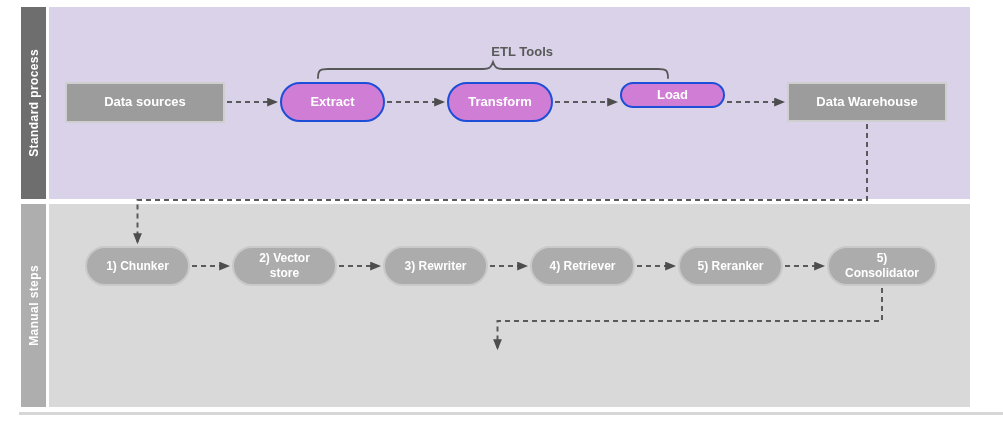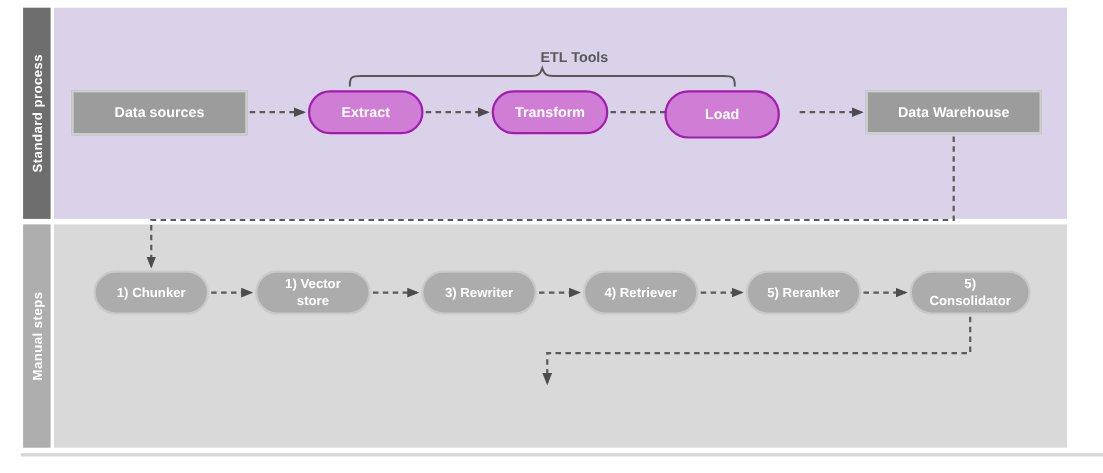--- a/index.html
+++ b/index.html
@@ -29,28 +29,28 @@
   }
   .node {
     position: absolute;
     display: flex; align-items: center; justify-content: center;
     text-align: center;
     color: #ffffff; font-weight: bold;
     box-sizing: border-box;
     line-height: 1.25;
   }
   .rect-gray  { background: #9C9C9C; border: 2px solid #CFCFCF; font-size: 13px; }
-  .pill-pink  { background: #CF7DD5; border: 2px solid #a21caf; border-radius: 22px; font-size: 13px; }
+  .pill-pink  { background: #CF7DD5; border: 2px solid #1d4ed8; border-radius: 22px; font-size: 13px; }
   .pill-gray  { background: #ACACAC; border: 2px solid #C9C9C9; border-radius: 22px; font-size: 12px; padding: 0 10px; }
   .rect-yellow{ background: #FBD55F; border: 2px solid #FCE8A6; font-size: 13px; }
 
   .n-data-sources   { left: 65px;  top: 82px;  width: 160px; height: 41px; }
   .n-extract        { left: 280px; top: 82px;  width: 105px; height: 40px; }
   .n-transform      { left: 447px; top: 82px;  width: 106px; height: 40px; }
-  .n-load           { left: 604px; top: 82px;  width: 105px; height: 44px; }
+  .n-load           { left: 620px; top: 82px;  width: 105px; height: 26px; }
   .n-data-warehouse { left: 787px; top: 82px;  width: 160px; height: 40px; }
   .n-chunker        { left: 85px;  top: 246px; width: 105px; height: 40px; }
   .n-vector-store   { left: 232px; top: 246px; width: 105px; height: 40px; }
   .n-rewriter       { left: 383px; top: 246px; width: 105px; height: 40px; }
   .n-retriever      { left: 530px; top: 246px; width: 105px; height: 40px; }
   .n-reranker       { left: 678px; top: 246px; width: 105px; height: 40px; }
   .n-consolidator   { left: 827px; top: 246px; width: 110px; height: 40px; }
   .n-bad-output     { left: 418px; top: 352px; width: 159px; height: 41px; }
 
   .etl-label {
@@ -102,21 +102,21 @@
 
   <div class="etl-label">ETL Tools</div>
 
   <div class="node rect-gray n-data-sources">Data sources</div>
   <div class="node pill-pink n-extract">Extract</div>
   <div class="node pill-pink n-transform">Transform</div>
   <div class="node pill-pink n-load">Load</div>
   <div class="node rect-gray n-data-warehouse">Data Warehouse</div>
 
   <div class="node pill-gray n-chunker">1) Chunker</div>
-  <div class="node pill-gray n-vector-store">1) Vector store</div>
+  <div class="node pill-gray n-vector-store">2) Vector store</div>
   <div class="node pill-gray n-rewriter">3) Rewriter</div>
   <div class="node pill-gray n-retriever">4) Retriever</div>
   <div class="node pill-gray n-reranker">5) Reranker</div>
   <div class="node pill-gray n-consolidator">5) Consolidator</div>
 
   <div class="bottom-rule"></div>
 
 </div>
 
 </body></html>

